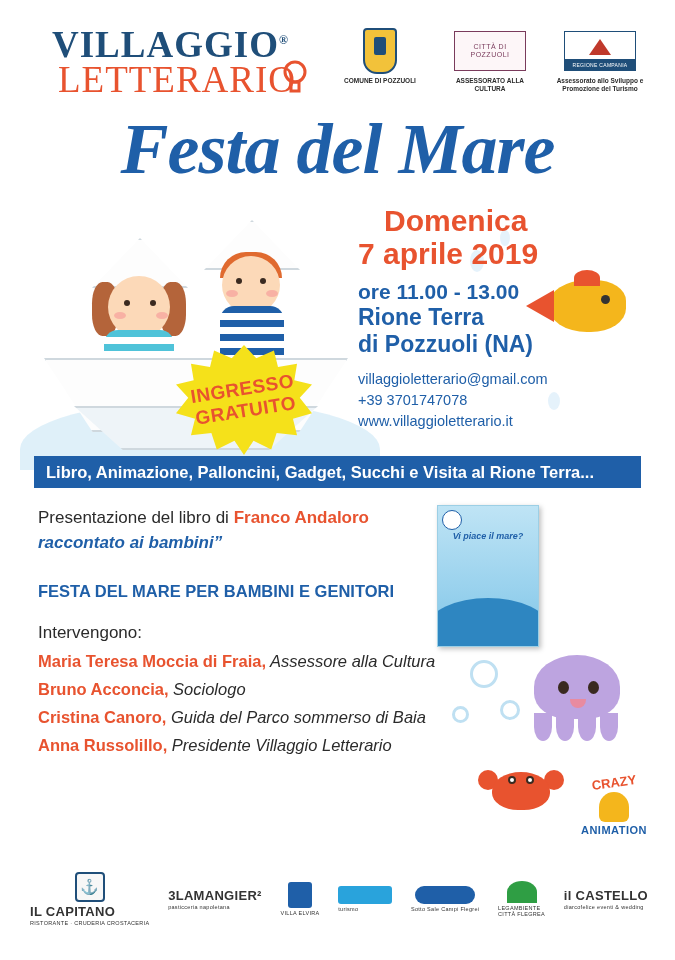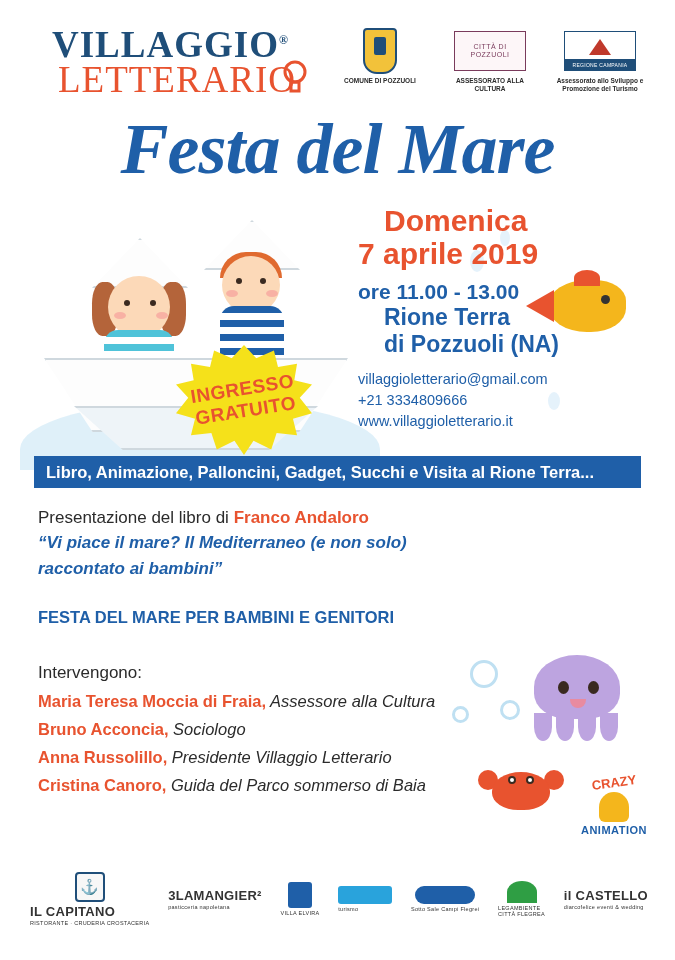--- a/index.html
+++ b/index.html
@@ -192,21 +192,20 @@
     font-size: 21px;
     font-weight: bold;
     color: #1f5fa8;
     line-height: 1.2;
   }
   .info .place {
     font-size: 23px;
     font-weight: bold;
     color: #1f5fa8;
     line-height: 1.15;
-    margin-left: 26px;
   }
   .info .contact {
     margin-top: 12px;
     font-size: 14.5px;
     color: #1f5fa8;
     line-height: 1.45;
   }
 
   
   .badge {
@@ -289,21 +288,21 @@
   .saluti {
     margin-top: 18px;
     font-size: 17px;
     color: #2b2b2b;
   }
   .saluti .name {
     color: #e8532f;
     font-weight: bold;
   }
   .interv-label {
-    margin-top: 36px;
+    margin-top: 22px;
     font-size: 17px;
     color: #2b2b2b;
   }
   .speakers {
     margin-top: 8px;
   }
   .speaker {
     margin-top: 9px;
     font-size: 16.5px;
     color: #2b2b2b;
@@ -696,21 +695,21 @@
   </div>
 
   <div class="info">
     <div class="dom">Domenica</div>
     <div class="date">7 aprile 2019</div>
     <div class="ore">ore 11.00 - 13.00</div>
     <div class="place">Rione Terra</div>
     <div class="place">di Pozzuoli (NA)</div>
     <div class="contact">
       <div>villaggioletterario@gmail.com</div>
-      <div>+21 3334809666</div>
+      <div>+39 3701747078</div>
       <div>www.villaggioletterario.it</div>
     </div>
   </div>
 
   <div class="fish">
     <div class="tail"></div>
     <div class="fin"></div>
     <div class="eye"></div>
   </div>
 
@@ -721,43 +720,48 @@
       <div>GRATUITO</div>
     </div>
   </div>
 
   <div class="bar">Libro, Animazione, Palloncini, Gadget, Succhi e Visita al Rione Terra...</div>
 
   <div class="body">
     <div class="pres">
       <span>Presentazione del libro di </span><span class="author">Franco Andaloro</span>
     </div>
-    <div class="booktitle">“Vi piace il mare? Il Mediterraneo (e non solo)</div>
     <div class="booktitle">raccontato ai bambini”</div>
     <div class="festa">FESTA DEL MARE PER BAMBINI E GENITORI</div>
 
 
     <div class="interv-label">Intervengono:</div>
 
     <div class="speakers">
       <div class="speaker">
         <span class="sname">Maria Teresa Moccia di Fraia,</span><span class="srole"> Assessore alla Cultura</span>
       </div>
       <div class="speaker">
         <span class="sname">Bruno Acconcia,</span><span class="srole"> Sociologo</span>
       </div>
       <div class="speaker">
+        <span class="sname">Cristina Canoro,</span><span class="srole"> Guida del Parco sommerso di Baia</span>
+      </div>
+      <div class="speaker">
         <span class="sname">Anna Russolillo,</span><span class="srole"> Presidente Villaggio Letterario</span>
       </div>
-      <div class="speaker">
-        <span class="sname">Cristina Canoro,</span><span class="srole"> Guida del Parco sommerso di Baia</span>
-      </div>
-    </div>
-  </div>
-
+    </div>
+  </div>
+
+  <div class="book">
+    <div class="logo-strip"></div>
+    <div class="bt">Vi piace il mare?</div>
+    <div class="dolphin"></div>
+    <div class="wave"></div>
+  </div>
 
   <div class="octopus">
     <div class="head"></div>
     <div class="leg" style="left:6px;"></div>
     <div class="leg" style="left:28px;"></div>
     <div class="leg" style="left:50px;"></div>
     <div class="leg" style="left:72px;"></div>
     <div class="eye" style="left:30px;"></div>
     <div class="eye" style="left:60px;"></div>
     <div class="mouth"></div>

